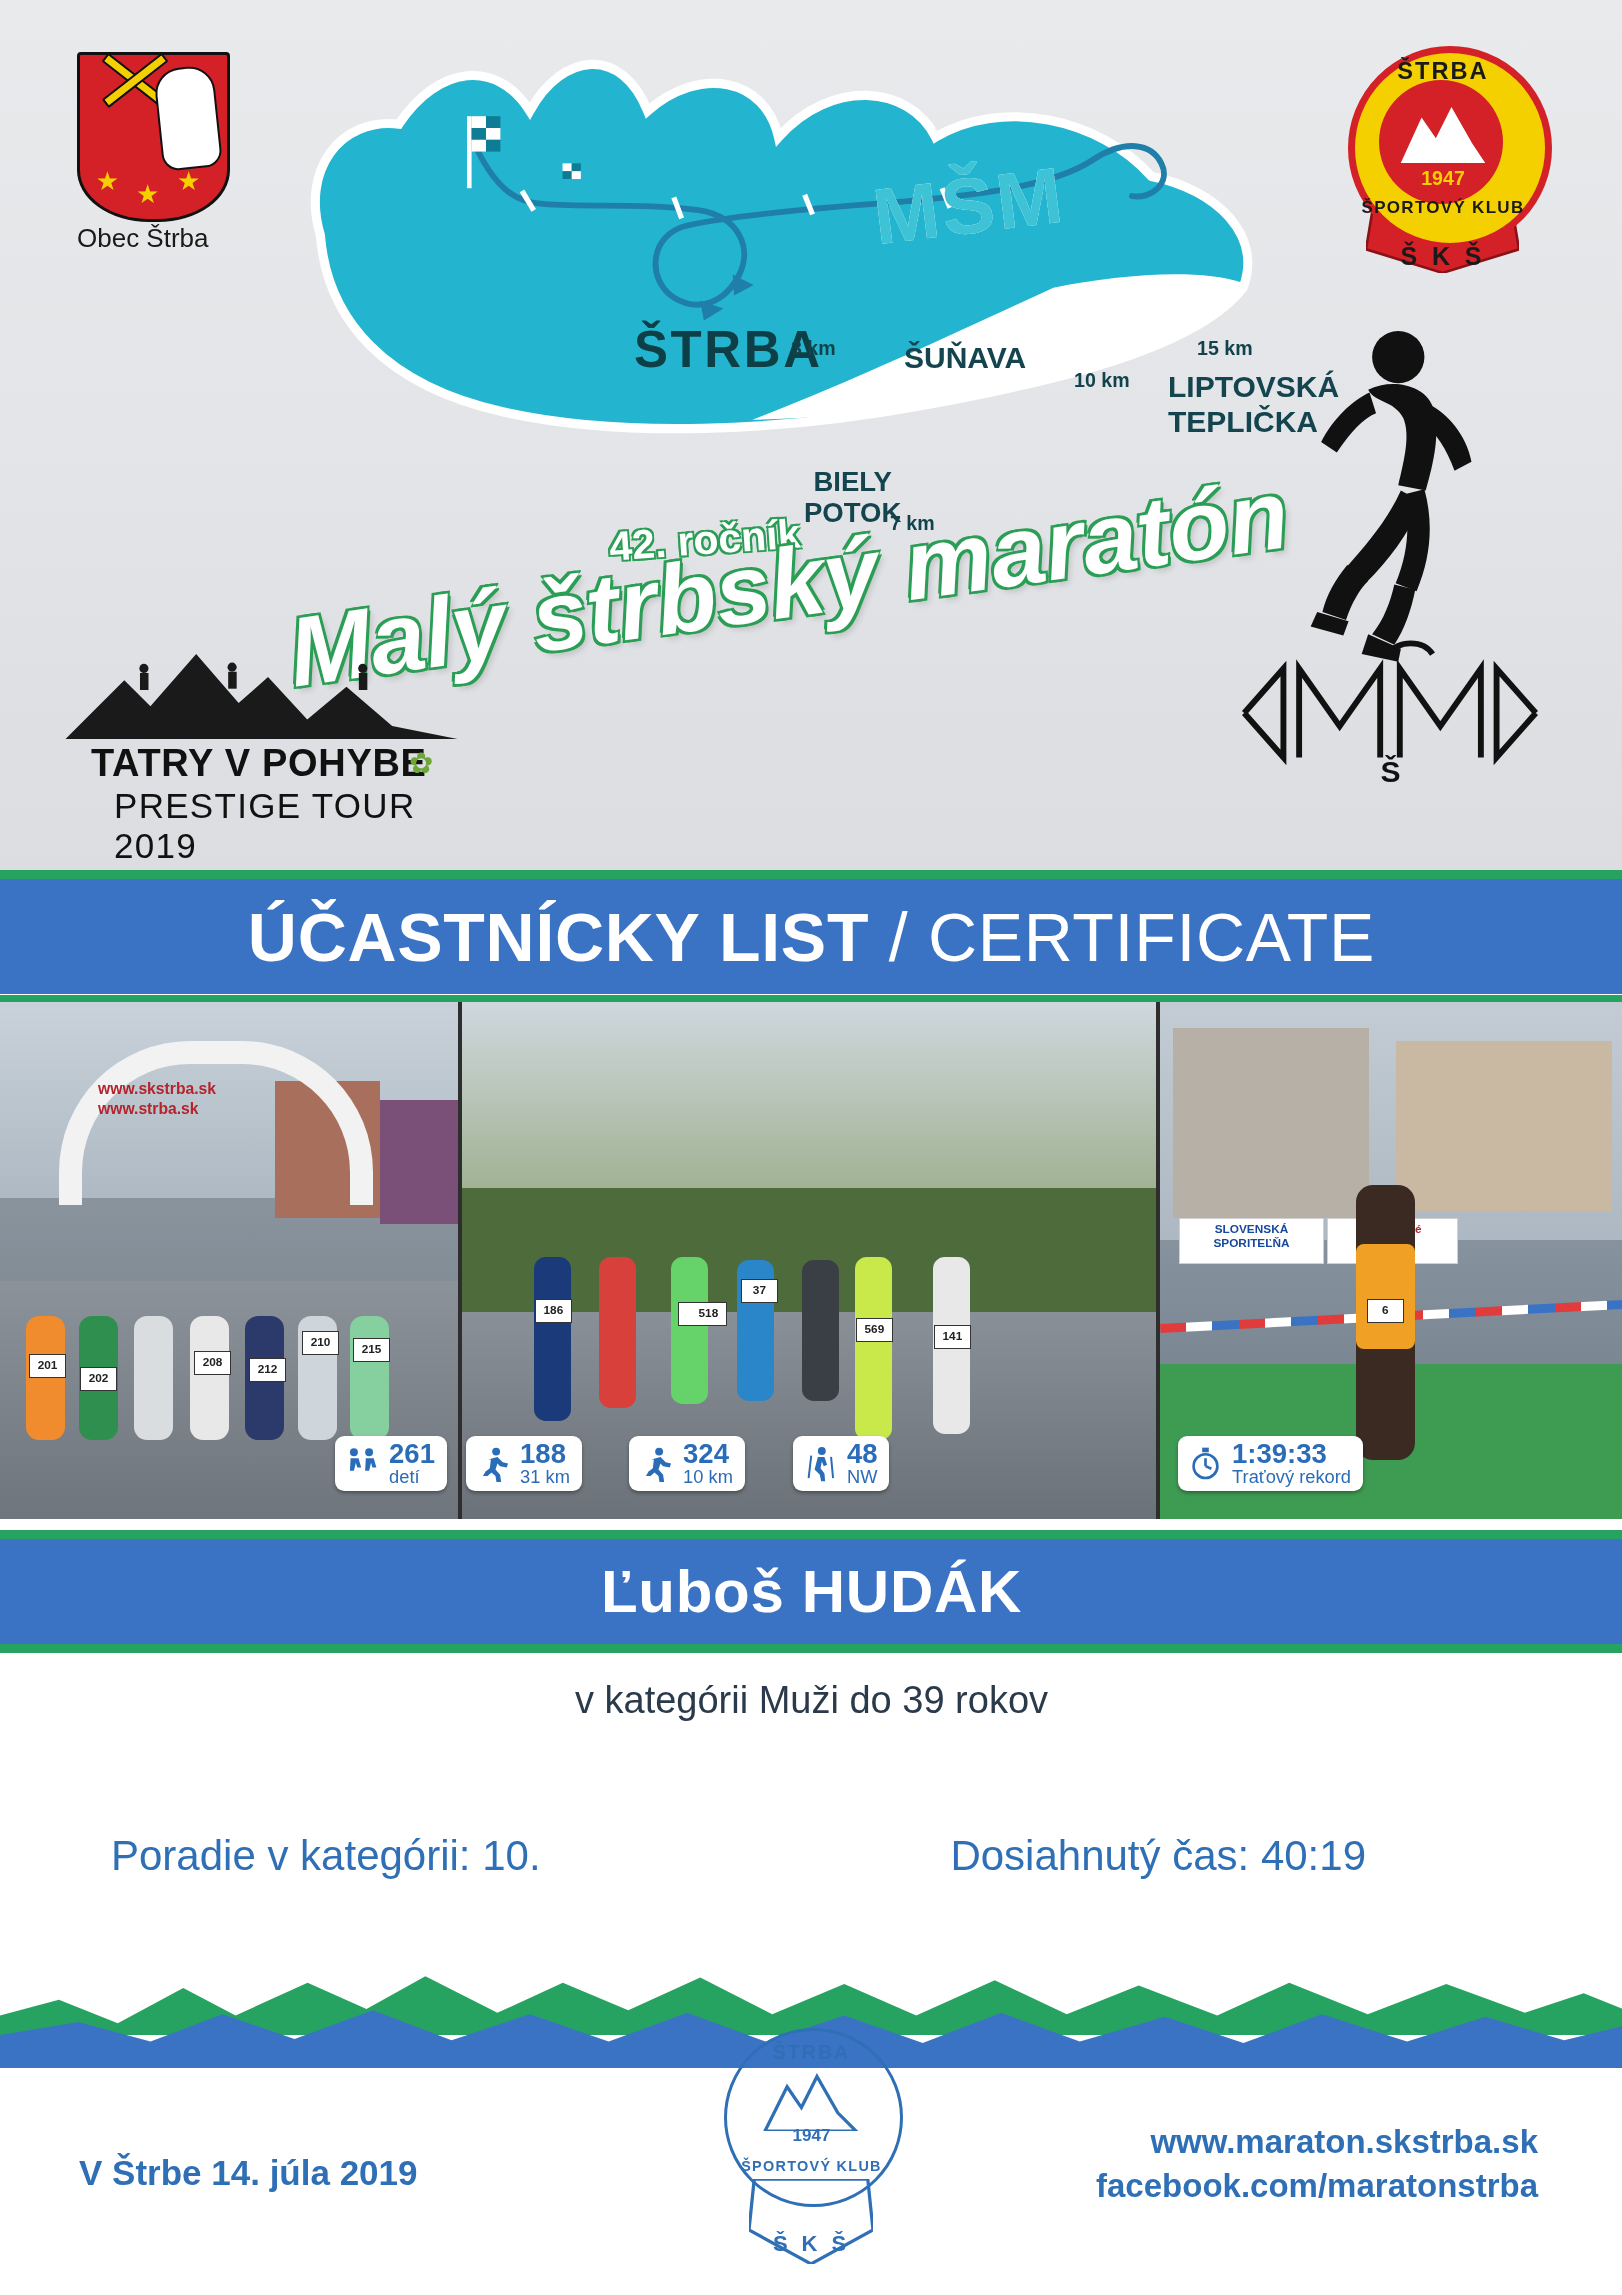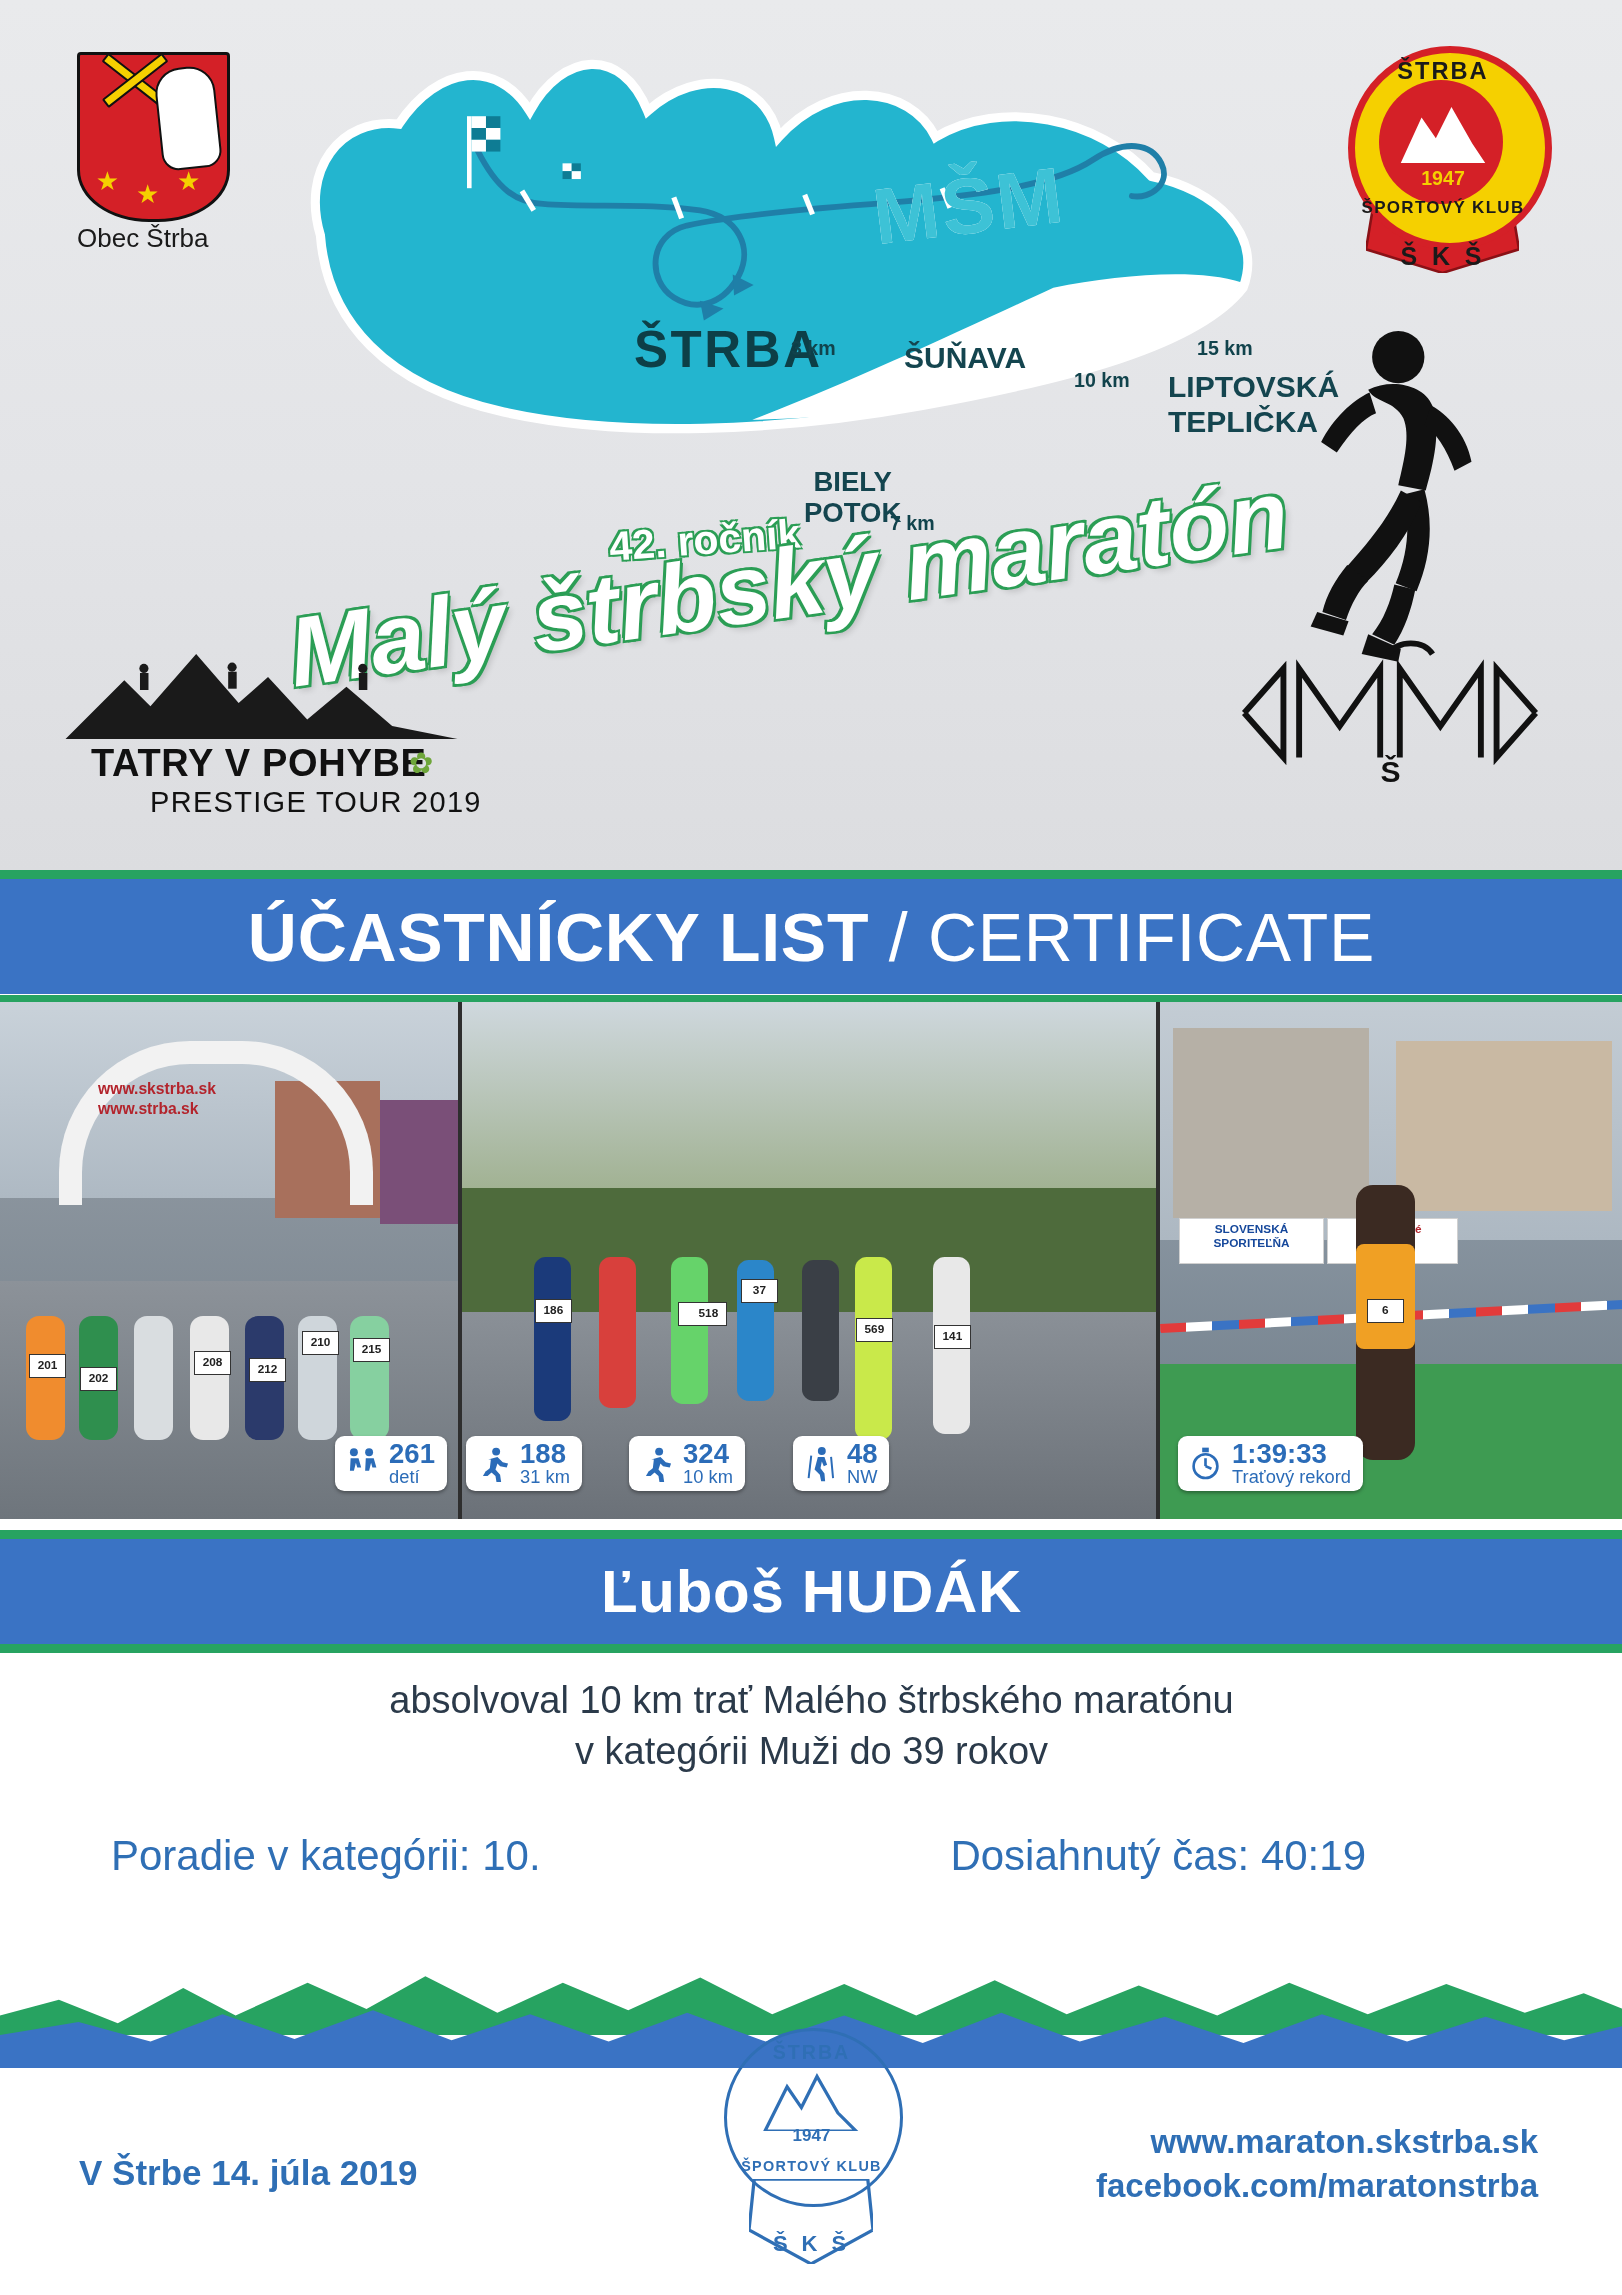--- a/index.html
+++ b/index.html
@@ -88,21 +88,21 @@
     white-space:nowrap;
   }
 
   
   .tatry{position:absolute;left:52px;top:641px;width:432px;height:190px;}
   .tatry .mtn{position:absolute;left:13px;top:0;width:393px;height:98px;}
   .tatry .t1{
     position:absolute;left:39px;top:101px;font-size:38px;font-weight:bold;color:#111;letter-spacing:0.7px;
   }
   .tatry .t2{
-    position:absolute;left:62px;top:145px;font-size:29px;color:#111;letter-spacing:1.3px;margin-left:36px;
+    position:absolute;left:62px;top:145px;font-size:35px;color:#111;letter-spacing:1.3px;
   }
   .flower{position:absolute;left:357px;top:105px;font-size:29px;color:#6ea63a;}
 
   
   .skbadge{position:absolute;right:79px;top:46px;width:196px;height:255px;}
   .skbadge .ring{
     position:absolute;left:0;top:0;width:190px;height:190px;border-radius:50%;
     background:#f5d000;border:7.9px solid #d42027;
   }
   .skbadge .inner{
@@ -522,21 +522,20 @@
     </div>
   </div>
 
   <div class="greenline" style="top:1530px"></div>
   <div class="bluebar" id="namebar">
     <div class="namebar-txt">Ľuboš HUDÁK</div>
   </div>
   <div class="greenline" style="top:1644px"></div>
 
   <div class="bodywrap">
-    <div class="desc">absolvoval 10 km trať Malého štrbského maratónu</div>
     <div class="desc">v kategórii Muži do 39 rokov</div>
   </div>
 
   <div class="resrow">
     <div>Poradie v kategórii: 10.</div>
     <div>Dosiahnutý čas: 40:19</div>
   </div>
 
   <div class="mountains">
     <svg width="1623" height="170" viewBox="0 0 2480 260" preserveAspectRatio="none">

